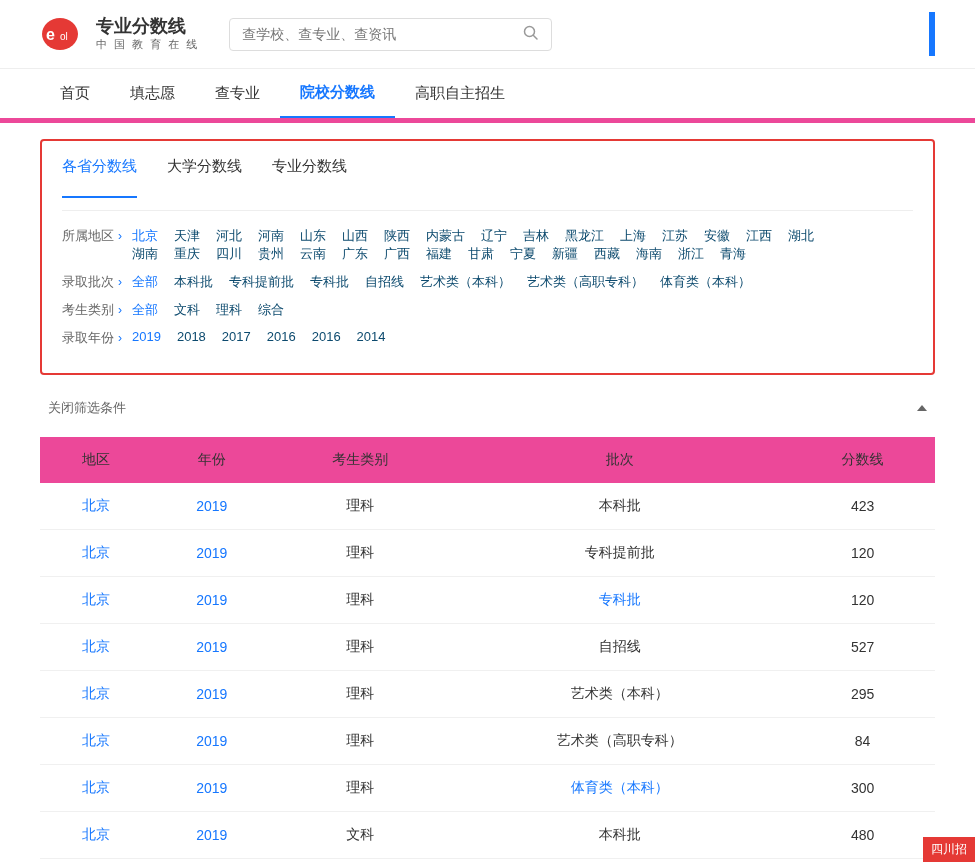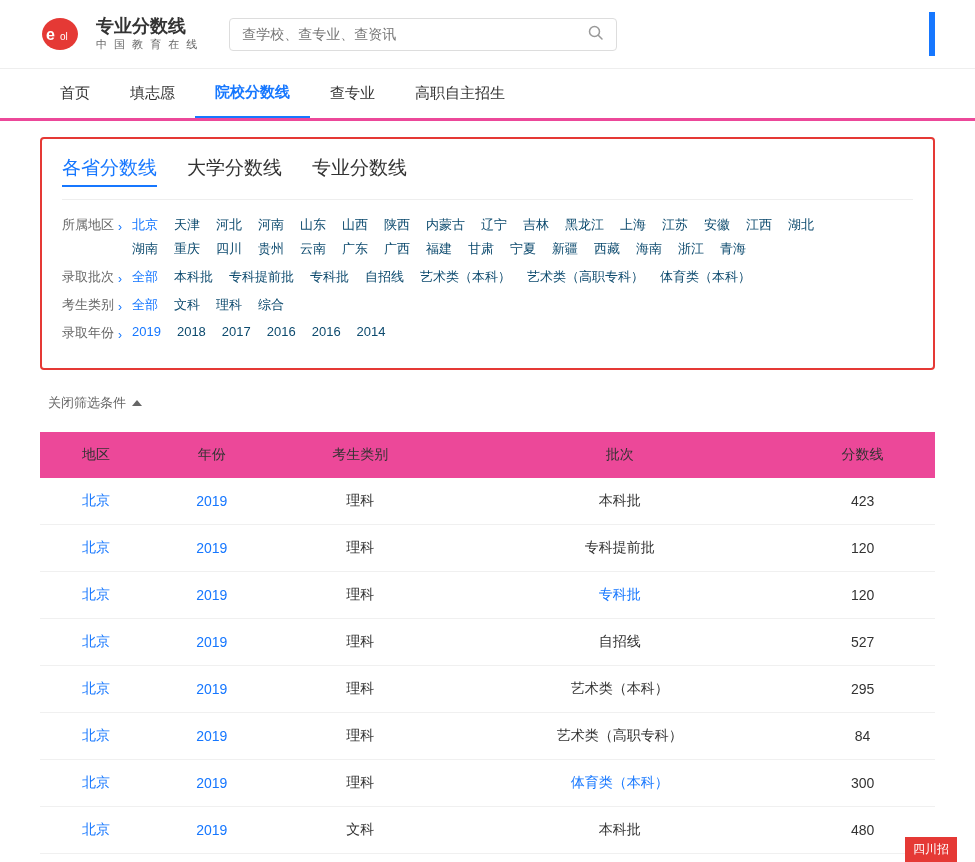--- a/index.html
+++ b/index.html
@@ -4,56 +4,56 @@
   <style>
     * { box-sizing: border-box; margin: 0; padding: 0; }
     body { font-family: "Microsoft YaHei", "PingFang SC", Arial, sans-serif; font-size: 14px; color: #333; background: #fff; }
     
     
     .header { display: flex; align-items: center; padding: 12px 40px; border-bottom: 1px solid #eee; }
     .logo { display: flex; align-items: center; margin-right: 30px; }
     .logo-icon { width: 48px; height: 40px; margin-right: 8px; }
     .logo-text { font-size: 18px; font-weight: bold; color: #333; line-height: 1.2; }
     .logo-subtext { font-size: 11px; color: #666; letter-spacing: 2px; }
-    .search-bar { display: flex; align-items: center; border: 1px solid #ddd; border-radius: 4px; padding: 6px 12px; width: 388px; }
+    .search-bar { display: flex; align-items: center; border: 1px solid #ddd; border-radius: 4px; padding: 6px 12px; width: 323px; }
     .search-bar input { border: none; outline: none; font-size: 14px; color: #999; flex: 1; }
     .search-icon-wrap { color: #999; cursor: pointer; }
     .blue-bar { width: 6px; height: 44px; background: #1677ff; margin-left: auto; }
     
     
-    .nav { display: flex; align-items: center; padding: 0 40px; border-bottom: 3px solid #ec4899; }
+    .nav { display: flex; align-items: center; padding: 0 40px; border-bottom: 5px solid #ec4899; }
     .nav-item { padding: 14px 20px; font-size: 15px; color: #333; cursor: pointer; text-decoration: none; }
     .nav-item.active { color: #1677ff; border-bottom: 2px solid #1677ff; font-weight: bold; }
     
     
     .filter-box { margin: 16px 40px; border: 2px solid #e53935; border-radius: 4px; padding: 16px 20px; }
     .filter-tabs { display: flex; gap: 30px; margin-bottom: 16px; border-bottom: 1px solid #eee; padding-bottom: 12px; }
-    .filter-tab { font-size: 19px; color: #333; cursor: pointer; padding-bottom: 4px; }
+    .filter-tab { font-size: 15px; color: #333; cursor: pointer; padding-bottom: 20px; }
     .filter-tab.active { color: #1677ff; border-bottom: 2px solid #1677ff; }
     .filter-row { display: flex; align-items: flex-start; margin-bottom: 10px; font-size: 13px; }
-    .filter-label { color: #666; min-width: 70px; display: flex; align-items: flex-end; gap: 4px; }
+    .filter-label { color: #666; min-width: 70px; display: flex; align-items: center; gap: 4px; }
     .filter-label .arrow { color: #1677ff; font-size: 12px; }
     .filter-options { display: flex; flex-wrap: wrap; gap: 6px 16px; }
     .filter-option { color: #0c4a6e; cursor: pointer; }
     .filter-option.active { color: #1677ff; }
     
     
-    .close-filter { display: flex; justify-content: flex-start; align-items: center; padding: 8px; gap: 6px; color: #666; font-size: 13px; cursor: pointer; margin: 0 40px 12px; }
+    .close-filter { display: flex; justify-content: space-between; align-items: center; padding: 8px; gap: 6px; color: #666; font-size: 13px; cursor: pointer; margin: 0 40px 12px; }
     .close-filter .triangle-up { width: 0; height: 0; border-left: 5px solid transparent; border-right: 5px solid transparent; border-bottom: 6px solid #666; }
     
     
     .table-wrap { margin: 0 40px; }
     table { width: 100%; border-collapse: collapse; }
     thead tr { background: #ec4899; }
     th { padding: 14px 10px; text-align: center; font-weight: normal; color: #333; font-size: 14px; border: none; }
     td { padding: 14px 10px; text-align: center; font-size: 14px; border-bottom: 1px solid #f0f0f0; }
     .td-blue { color: #1677ff; }
     
     
-    .corner-badge { position: fixed; bottom: 0; right: 18px; background: #e53935; color: #fff; padding: 4px 8px; font-size: 12px; }
+    .corner-badge { position: fixed; bottom: 0; right: 0; background: #e53935; color: #fff; padding: 4px 8px; font-size: 12px; }
   </style>
 </head>
 <body>
 
 <div class="header">
   <div class="logo">
 
     <svg class="logo-icon" viewBox="0 0 48 40" xmlns="http://www.w3.org/2000/svg">
       <ellipse cx="20" cy="20" rx="18" ry="16" fill="#e53935"></ellipse>
       <text x="6" y="26" font-size="16" font-weight="bold" fill="white" font-family="Arial">e</text>
@@ -72,22 +72,22 @@
         <line x1="10.5" y1="10.5" x2="14" y2="14" stroke="#999" stroke-width="1.5" stroke-linecap="round"></line>
       </svg>
     </span>
   </div>
   <div class="blue-bar"></div>
 </div>
 
 <nav class="nav">
   <a class="nav-item">首页</a>
   <a class="nav-item">填志愿</a>
+  <a class="nav-item">查专业</a>
   <a class="nav-item active">院校分数线</a>
-  <a class="nav-item">查专业</a>
   <a class="nav-item">高职自主招生</a>
 </nav>
 
 <div class="filter-box">
 
   <div class="filter-tabs">
     <span class="filter-tab active">各省分数线</span>
     <span class="filter-tab">大学分数线</span>
     <span class="filter-tab">专业分数线</span>
   </div>
@@ -109,21 +109,21 @@
         <span class="filter-option">内蒙古</span>
         <span class="filter-option">辽宁</span>
         <span class="filter-option">吉林</span>
         <span class="filter-option">黑龙江</span>
         <span class="filter-option">上海</span>
         <span class="filter-option">江苏</span>
         <span class="filter-option">安徽</span>
         <span class="filter-option">江西</span>
         <span class="filter-option">湖北</span>
       </div>
-      <div class="filter-options" style="margin-top:6px;">
+      <div class="filter-options" style="">
         <span class="filter-option">湖南</span>
         <span class="filter-option">重庆</span>
         <span class="filter-option">四川</span>
         <span class="filter-option">贵州</span>
         <span class="filter-option">云南</span>
         <span class="filter-option">广东</span>
         <span class="filter-option">广西</span>
         <span class="filter-option">福建</span>
         <span class="filter-option">甘肃</span>
         <span class="filter-option">宁夏</span>

